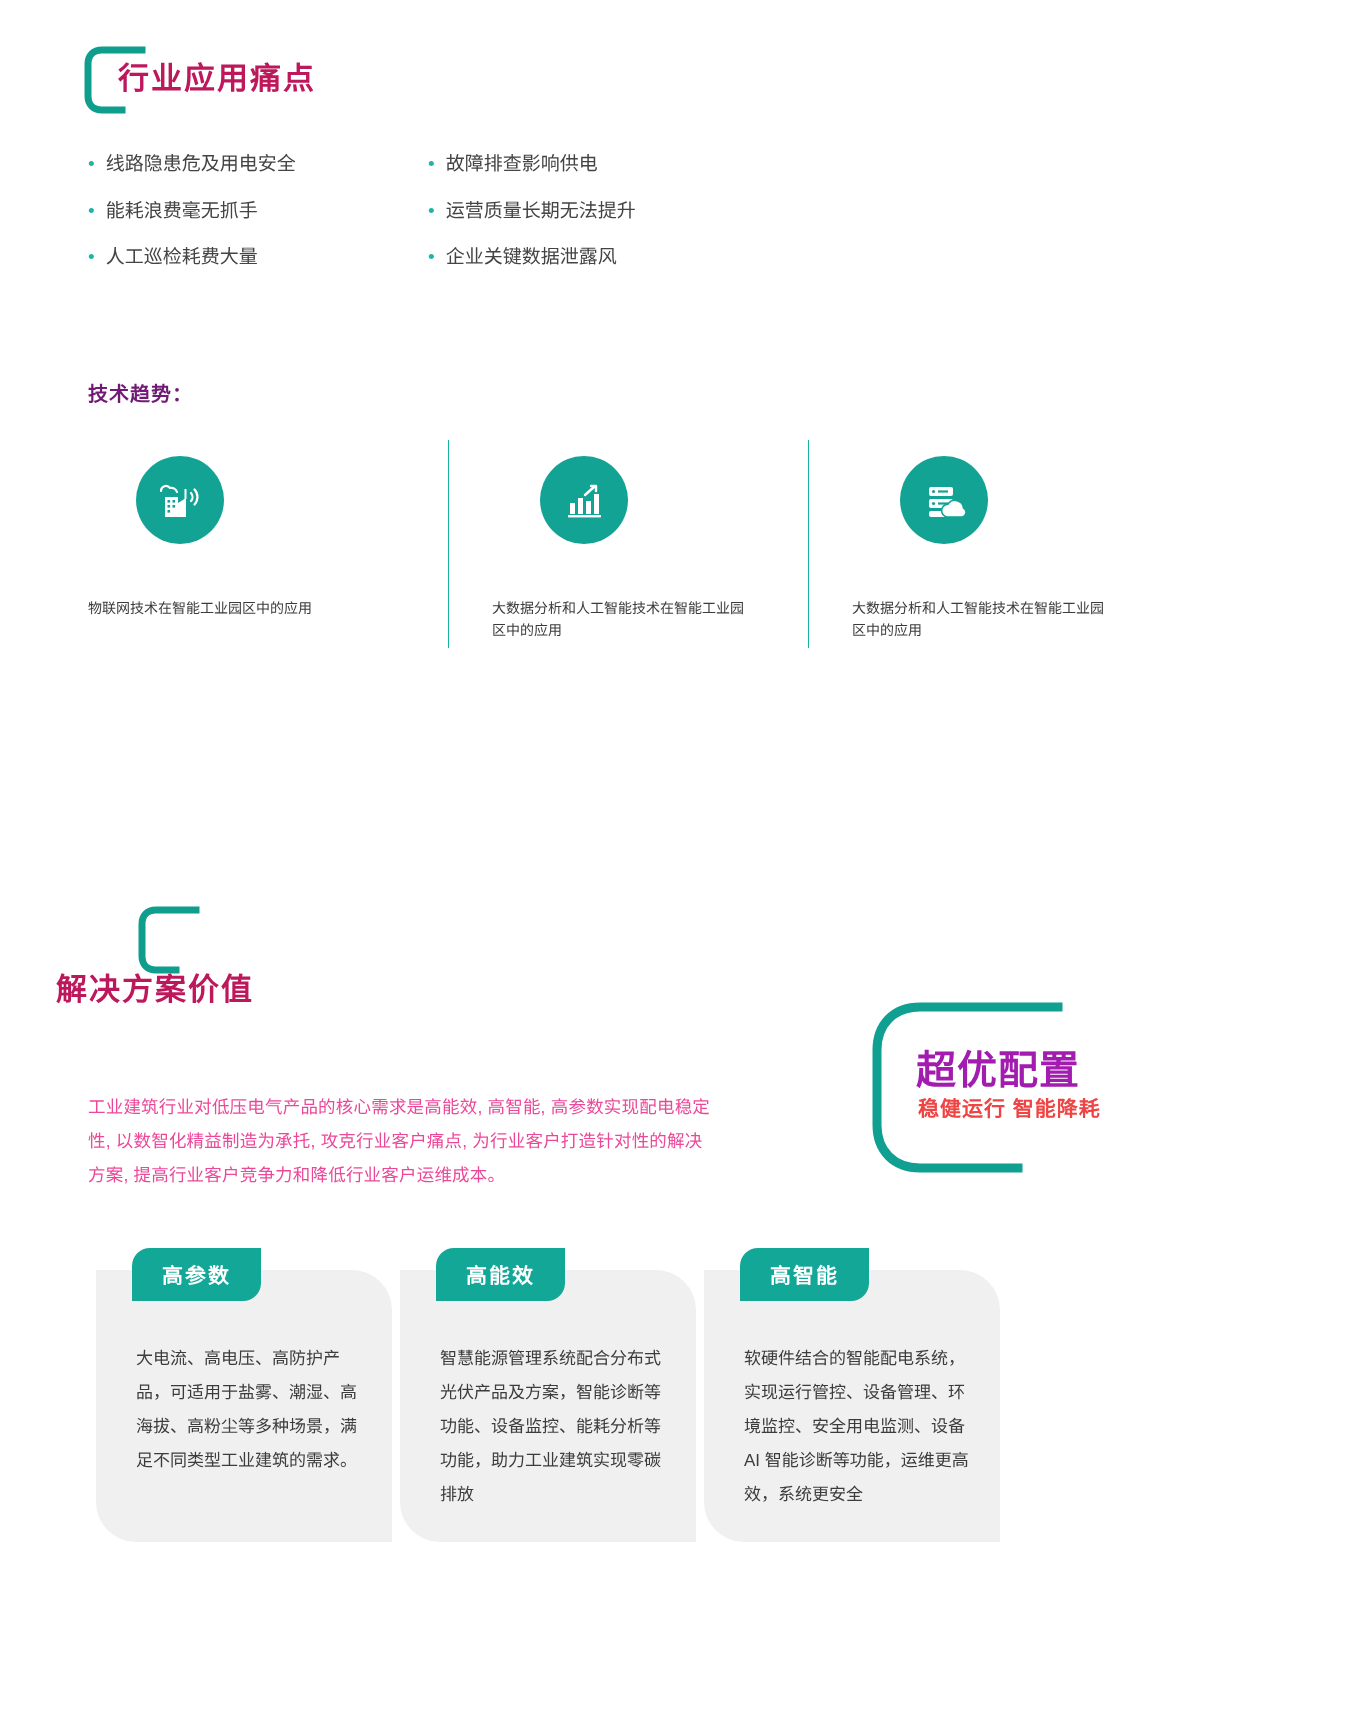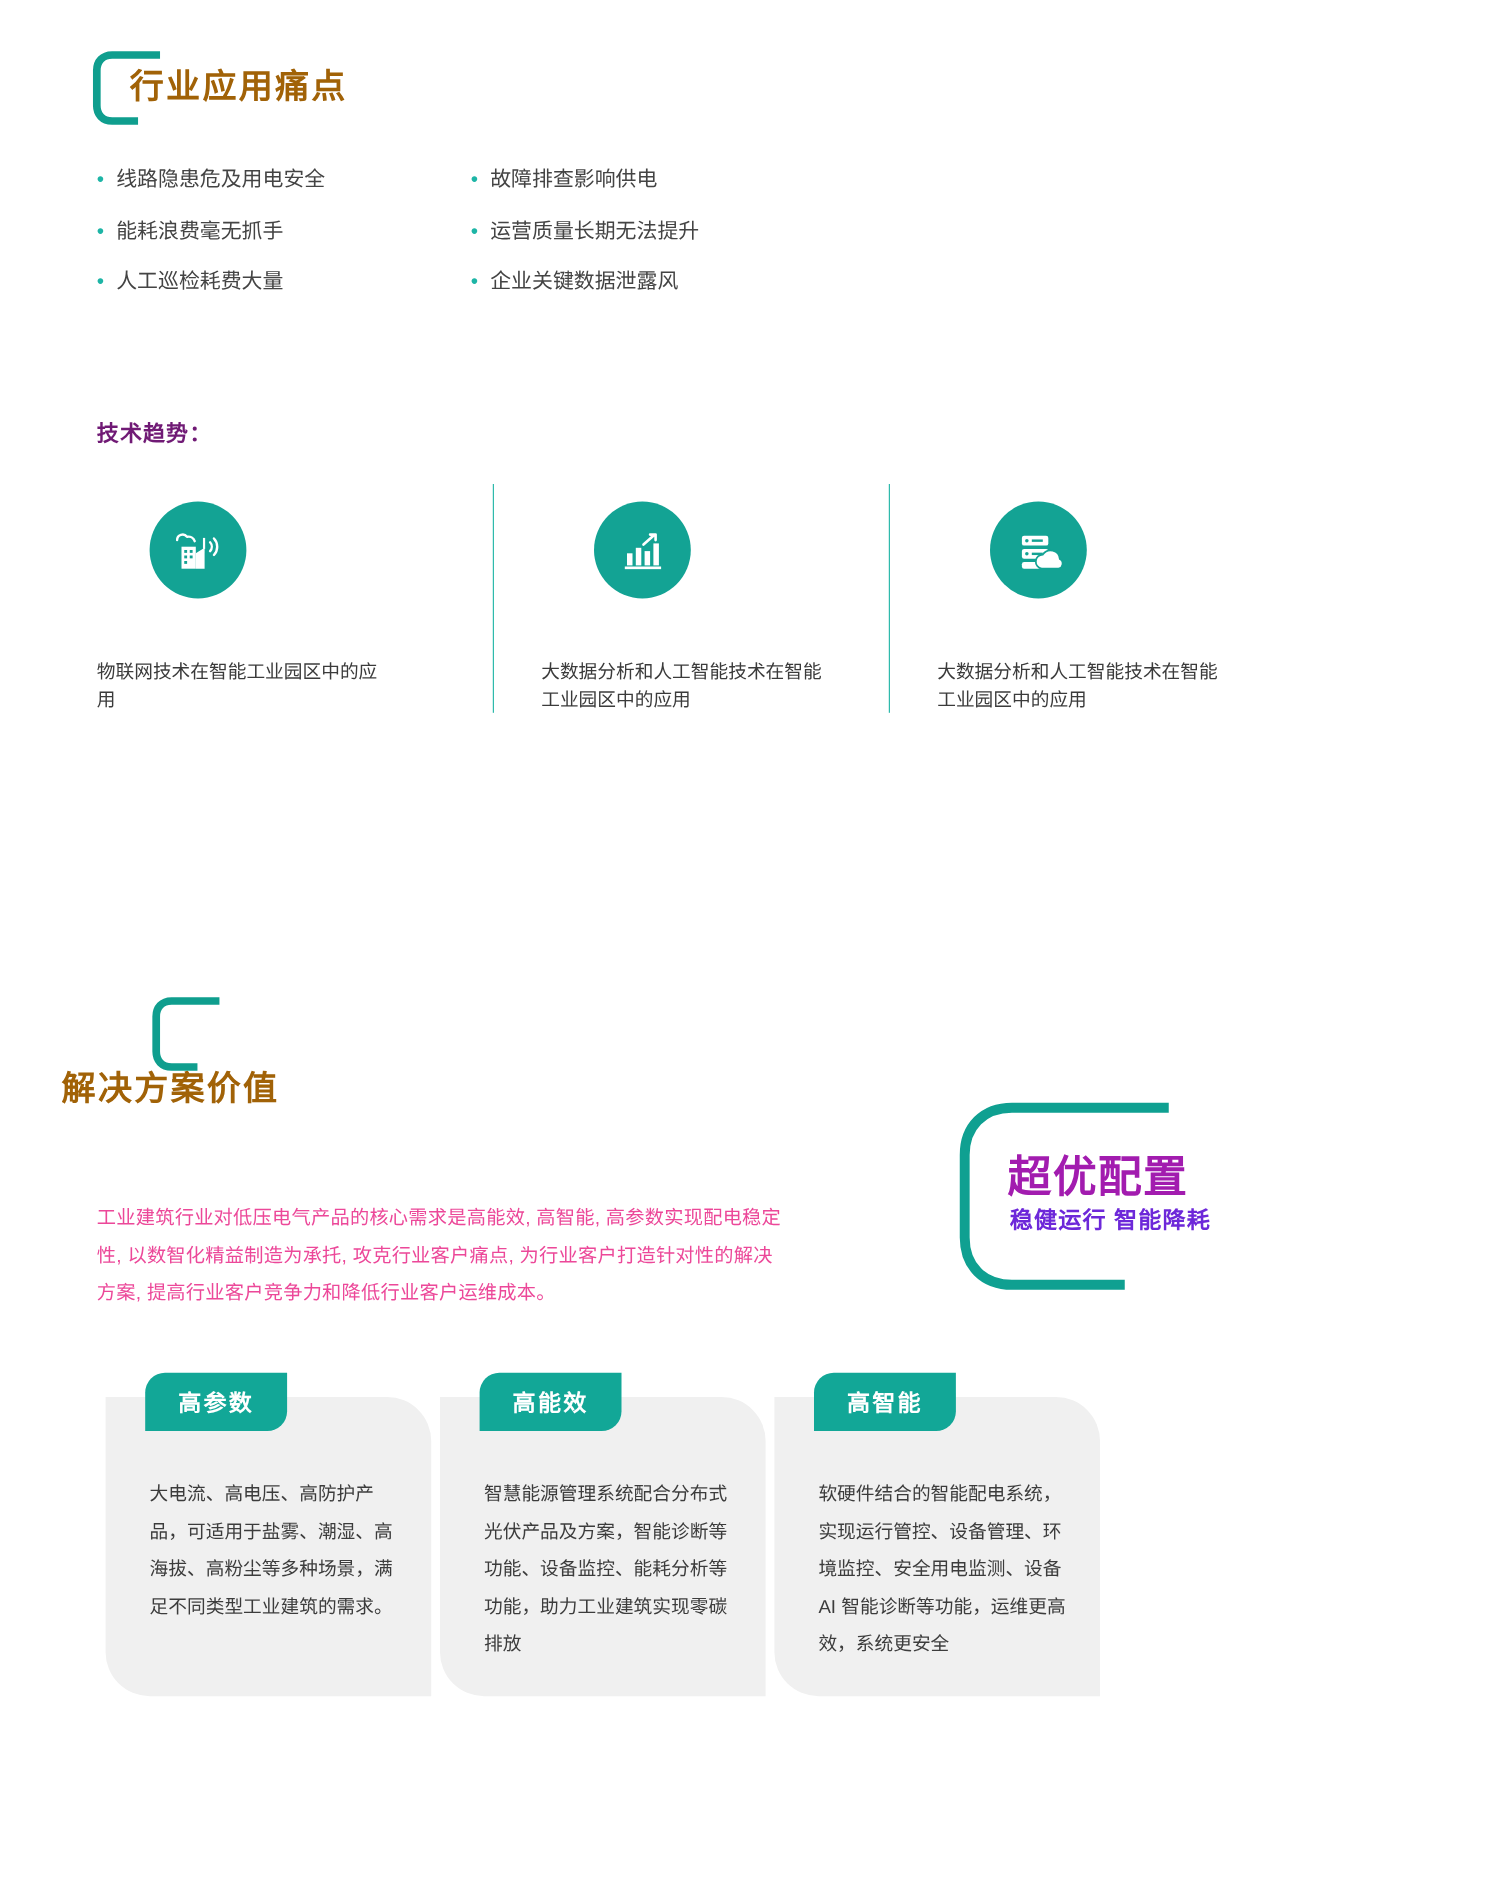--- a/index.html
+++ b/index.html
@@ -26,21 +26,21 @@
   .bracket {
     position: relative;
     width: 62px;
     height: 68px;
     flex: none;
   }
   .bracket svg { display: block; }
   .section-title {
     font-size: 31px;
     font-weight: bold;
-    color: #a16207;
+    color: #be185d;
     letter-spacing: 2px;
     margin-left: -28px;
     line-height: 1;
     padding-bottom: 4px;
   }
 
   
   .painpoints {
     position: absolute;
     left: 88px;
@@ -102,21 +102,21 @@
     background: #13A394;
     display: flex;
     align-items: center;
     justify-content: center;
     margin-left: 48px;
     margin-top: 16px;
   }
   .trend-text {
     margin-top: 54px;
     margin-left: 0;
-    font-size: 17px;
+    font-size: 14px;
     color: #3b3b3b;
     line-height: 1.55;
     width: 260px;
   }
   .trend-col.c1 .trend-text { margin-left: 0; }
   .trend-col.c2 .trend-text { margin-left: 44px; }
   .trend-col.c3 .trend-text { margin-left: 44px; }
   .trend-col.c2 .circle { margin-left: 92px; }
   .trend-col.c3 .circle { margin-left: 92px; }
 
@@ -152,21 +152,21 @@
     letter-spacing: 1px;
     white-space: nowrap;
   }
   .badge-sub {
     position: absolute;
     left: 50px;
     top: 92px;
     width: 240px;
     font-size: 21px;
     font-weight: bold;
-    color: #6d28d9;
+    color: #ef4444;
     letter-spacing: 1px;
     white-space: nowrap;
   }
 
   
   .cards {
     position: absolute;
     left: 96px;
     top: 1270px;
     width: 1160px;

